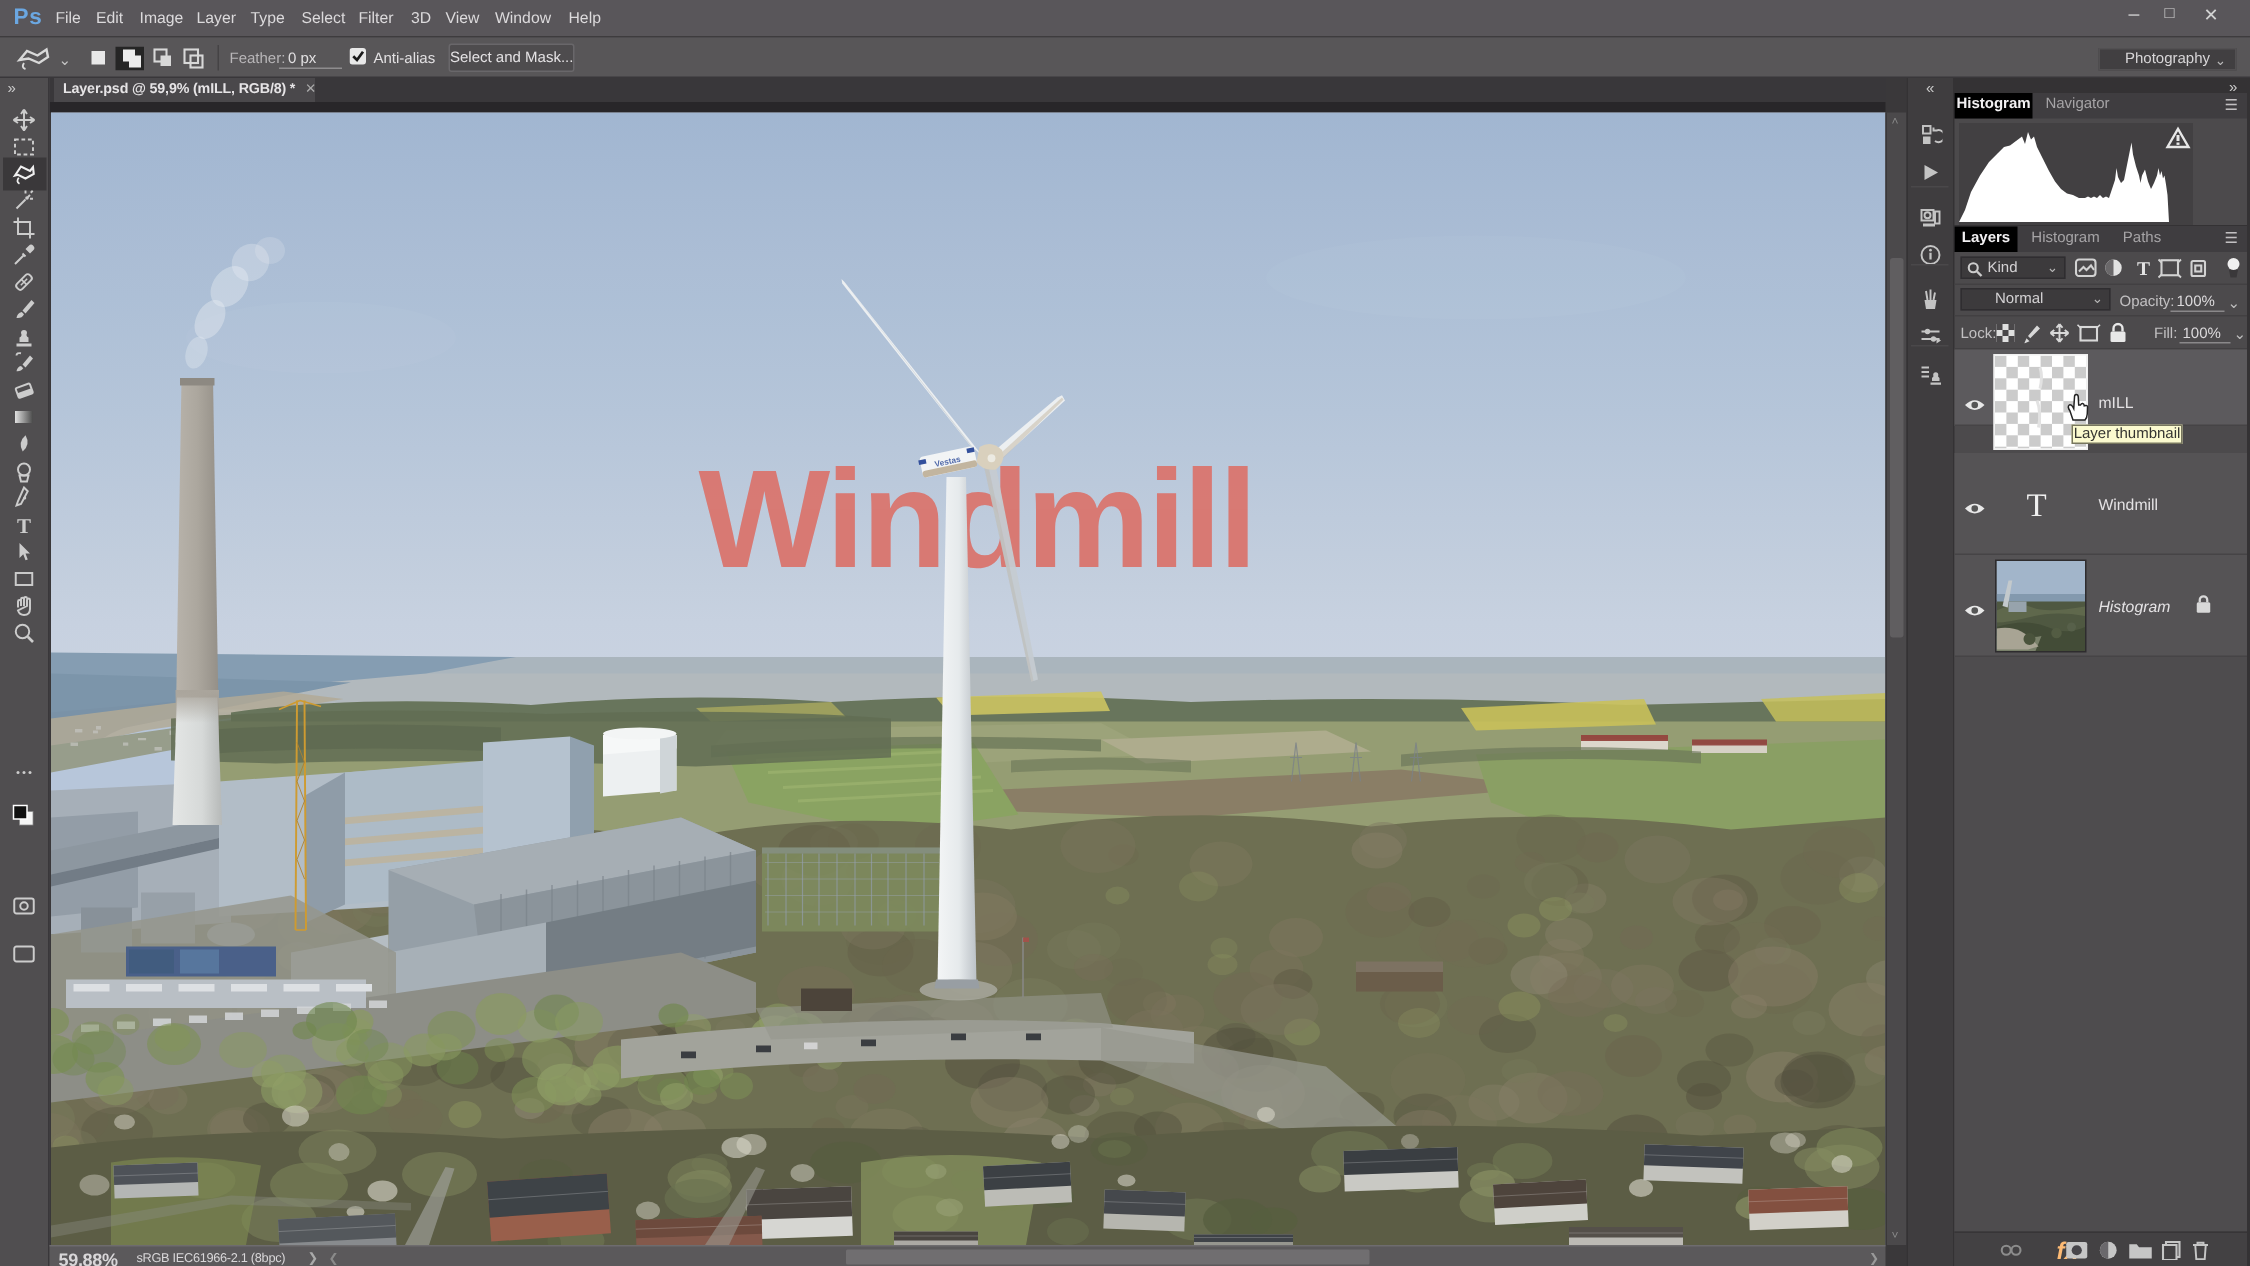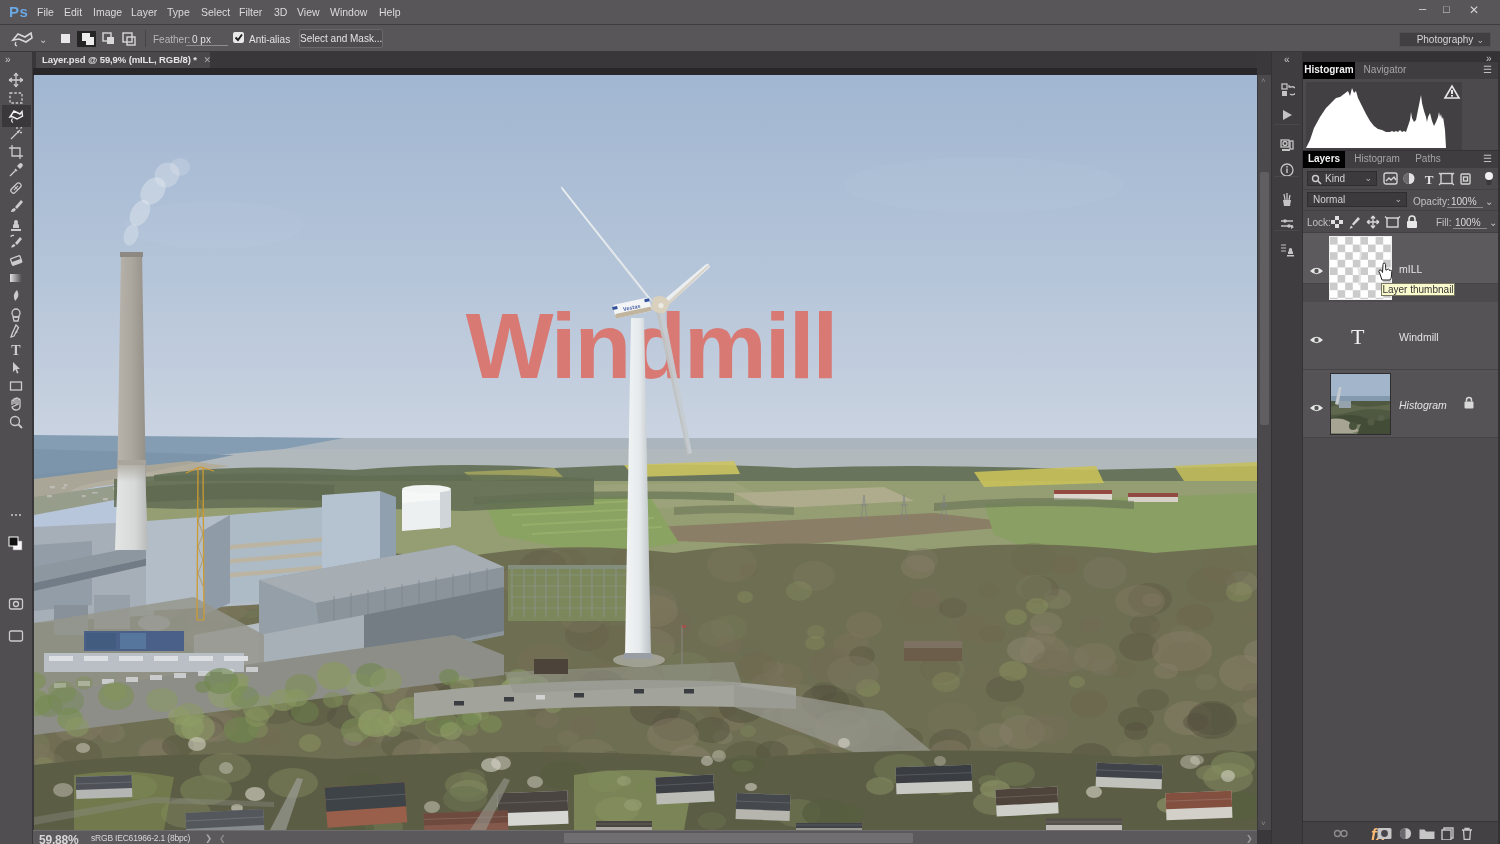--- a/index.html
+++ b/index.html
@@ -1058,21 +1058,21 @@
           <text x="46" y="11.5" font-size="13" font-weight="bold" fill="#e2e2e2" font-family="Liberation Serif" text-anchor="middle">T</text>
           <rect x="58" y="1.5" width="11" height="10" fill="none" stroke="#d2d2d2" stroke-width="1.4"></rect>
           <path d="M56 1 l2 2 M71 1 l-2 2 M56 13 l2-2 M71 13 l-2-2" stroke="#d2d2d2" stroke-width="1.2"></path>
           <rect x="78" y="2" width="9" height="10" rx="1" fill="none" stroke="#d2d2d2" stroke-width="1.4"></rect>
           <rect x="80.5" y="5" width="4" height="4" fill="none" stroke="#d2d2d2" stroke-width="1.4"></rect>
           <circle cx="106" cy="4" r="4" fill="#f0f0f0"></circle>
           <path d="M103 8 h6 l-1 5 h-4 Z" fill="#3a383a"></path>
         </svg>
       </div>
       <div class="prow" style="top:39px;height:21px">
-        <div class="combo" style="left:4px;top:2px;width:100px"><span style="margin-left:5px">Normal</span><span class="cv">⌄</span></div>
+        <div class="combo" style="left:4px;top:2px;width:100px"><span style="margin-left:22px">Normal</span><span class="cv">⌄</span></div>
         <span class="plab" style="left:110px;top:6px">Opacity:</span>
         <span class="pval" style="left:148px;top:6px">100%</span>
         <div class="puline" style="left:144px;top:17px;width:36px"></div>
         <span class="chev2" style="left:182px;top:6px">⌄</span>
       </div>
       <div class="prow" style="top:60px;height:22px">
         <span class="plab" style="left:4px;top:6px">Lock:</span>
         <svg class="abs" style="left:27px;top:4px" width="92" height="14" viewBox="0 0 92 14">
           <rect x="1" y="1" width="12" height="12" fill="#e0e0e0"></rect>
           <rect x="1" y="1" width="4" height="4" fill="#4a484a"></rect>

